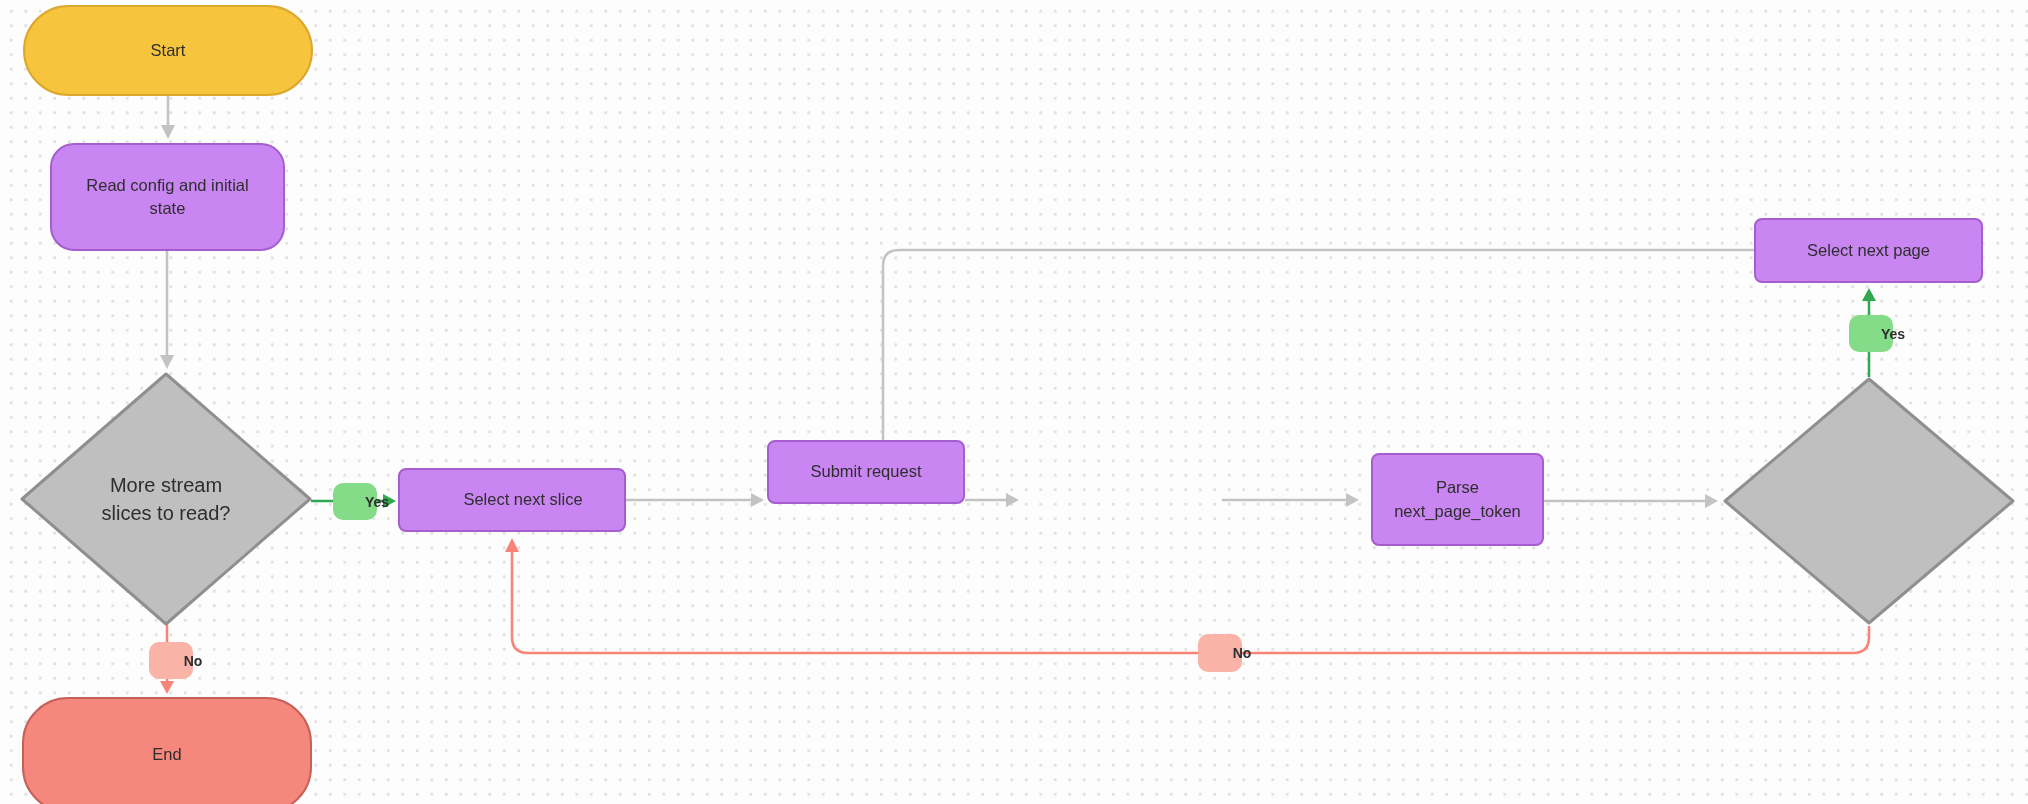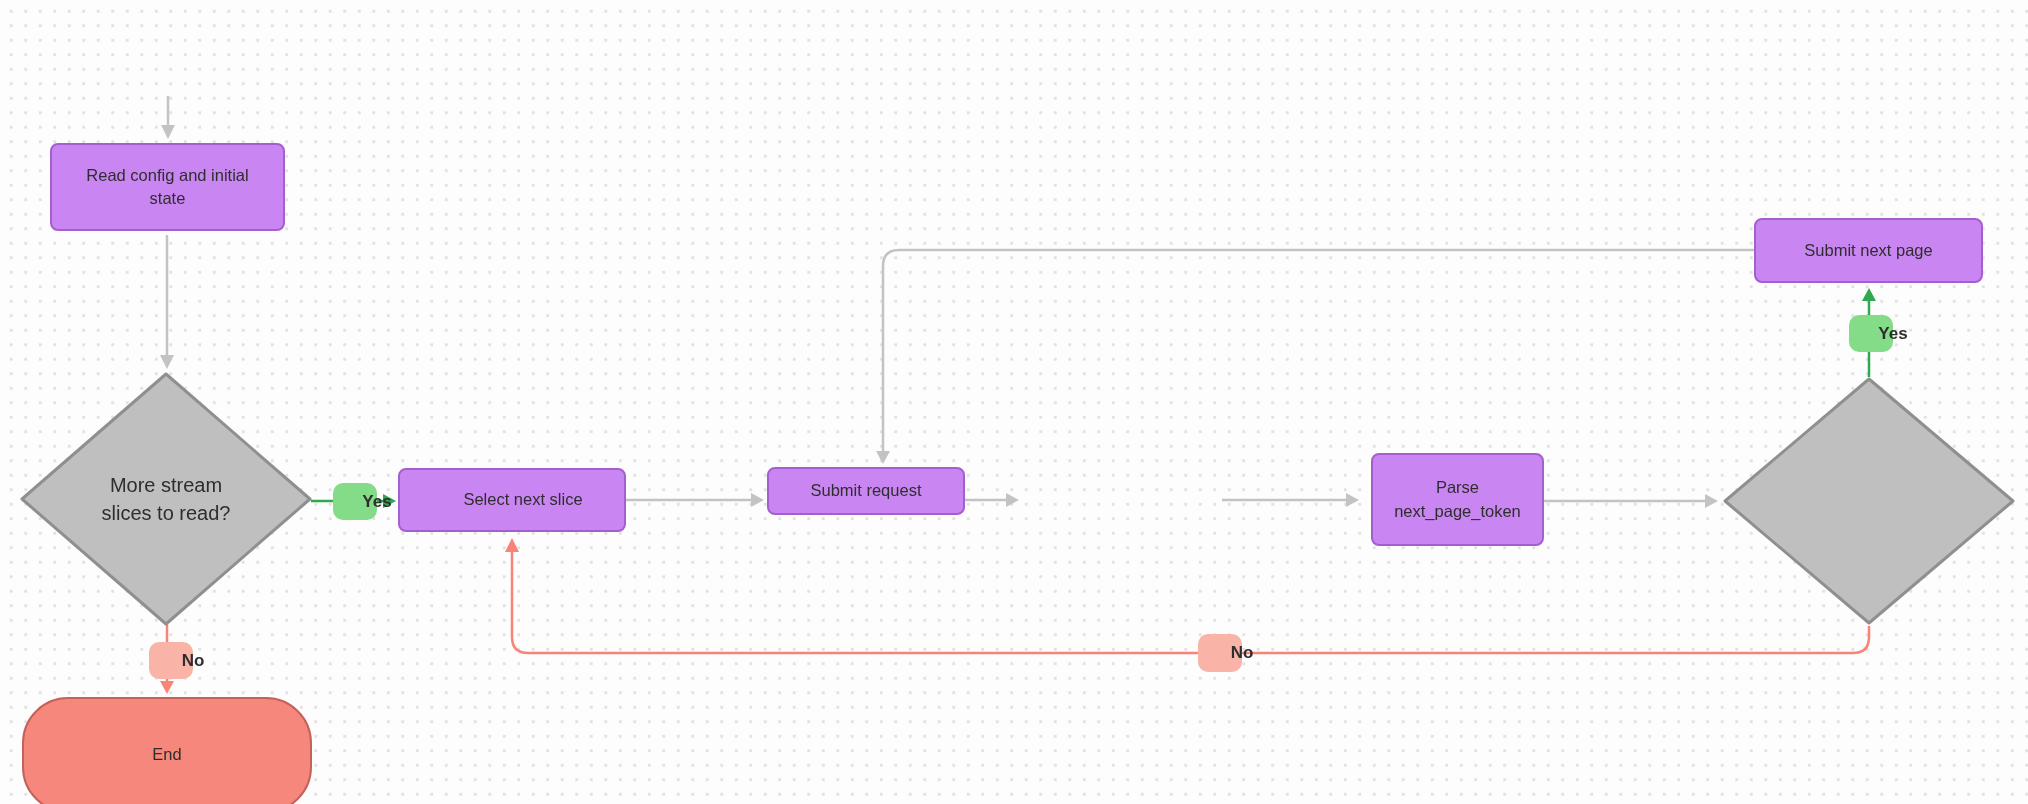--- a/index.html
+++ b/index.html
@@ -43,21 +43,21 @@
     line-height: 1.42;
     white-space: pre-line;
     pointer-events: none;
   }
   .badge {
     position: absolute;
     box-sizing: border-box;
     display: flex;
     align-items: center;
     justify-content: center;
-    font-size: 17px;
+    font-size: 14px;
     font-weight: 600;
     border-radius: 10px;
     padding-left: 44px;
   }
   .edge { fill: none; stroke-width: 2.5; }
   .diamond { stroke-width: 3; stroke-linejoin: round; }
 </style>
 </head>
 <body>
 
@@ -95,37 +95,38 @@
     <path class="edge" d="M 1869 626 L 1869 637 Q 1869 653 1853 653 L 528 653 Q 512 653 512 637 L 512 552" stroke="#f88377"></path>
     <polygon points="512,538 505,552 519,552" fill="#f88377"></polygon>
 
     <path class="edge" d="M 167 624 L 167 681" stroke="#f88377"></path>
     <polygon points="167,694 160,681 174,681" fill="#f88377"></polygon>
 
     <polygon class="diamond" points="166,374 310,499 166,624 22,499" fill="#bfbfbf" stroke="#8f8f8f"></polygon>
     <polygon class="diamond" points="1869,379 2013,501 1869,623 1725,501" fill="#bfbfbf" stroke="#8f8f8f"></polygon>
   </svg>
 
+  <div class="node terminal" style="left: 23px; top: 5px; width: 290px; height: 91px; background-color: rgb(246, 196, 61); border-color: rgb(219, 167, 44);">Start</div>
 
-  <div class="node process" style="left: 50px; top: 143px; width: 235px; height: 88px; background-color: rgb(201, 133, 241); border-color: rgb(165, 94, 205);">Read config and initial
+  <div class="node process" style="left: 50px; top: 143px; width: 235px; height: 108px; background-color: rgb(201, 133, 241); border-color: rgb(165, 94, 205); border-radius: 24px;">Read config and initial
 state</div>
 
   <div class="decision-label" style="left:56px; top:444px; width:220px; height:110px;">More stream
 slices to read?</div>
 
   <div class="node process" style="left: 398px; top: 468px; width: 228px; height: 64px; background-color: rgb(201, 133, 241); border-color: rgb(165, 94, 205); padding-left: 22px;">Select next slice</div>
 
-  <div class="node process" style="left: 767px; top: 467px; width: 198px; height: 48px; background-color: rgb(201, 133, 241); border-color: rgb(165, 94, 205);">Submit request</div>
+  <div class="node process" style="left: 767px; top: 440px; width: 198px; height: 64px; background-color: rgb(201, 133, 241); border-color: rgb(165, 94, 205);">Submit request</div>
 
 
   <div class="node process" style="left: 1363px; top: 453px; width: 173px; height: 93px; background-color: rgb(201, 133, 241); border-color: rgb(165, 94, 205); margin-left: 8px;">Parse
 next_page_token</div>
 
 
-  <div class="node process" style="left: 1754px; top: 218px; width: 229px; height: 65px; background-color: rgb(201, 133, 241); border-color: rgb(165, 94, 205);">Submit next page</div>
+  <div class="node process" style="left: 1754px; top: 218px; width: 229px; height: 65px; background-color: rgb(201, 133, 241); border-color: rgb(165, 94, 205);">Select next page</div>
 
   <div class="node terminal" style="left: 22px; top: 697px; width: 290px; height: 116px; background-color: rgb(245, 135, 124); border-color: rgb(196, 98, 90);">End</div>
 
   <div class="badge" style="left: 333px; top: 483px; width: 41px; height: 37px; background-color: rgb(132, 219, 136);">Yes</div>
 
   <div class="badge" style="left: 149px; top: 642px; width: 36px; height: 37px; background-color: rgb(249, 179, 167);">No</div>
 
   <div class="badge" style="left: 1849px; top: 315px; width: 41px; height: 37px; background-color: rgb(132, 219, 136);">Yes</div>
 
   <div class="badge" style="left: 1198px; top: 634px; width: 40px; height: 38px; background-color: rgb(249, 179, 167);">No</div>

